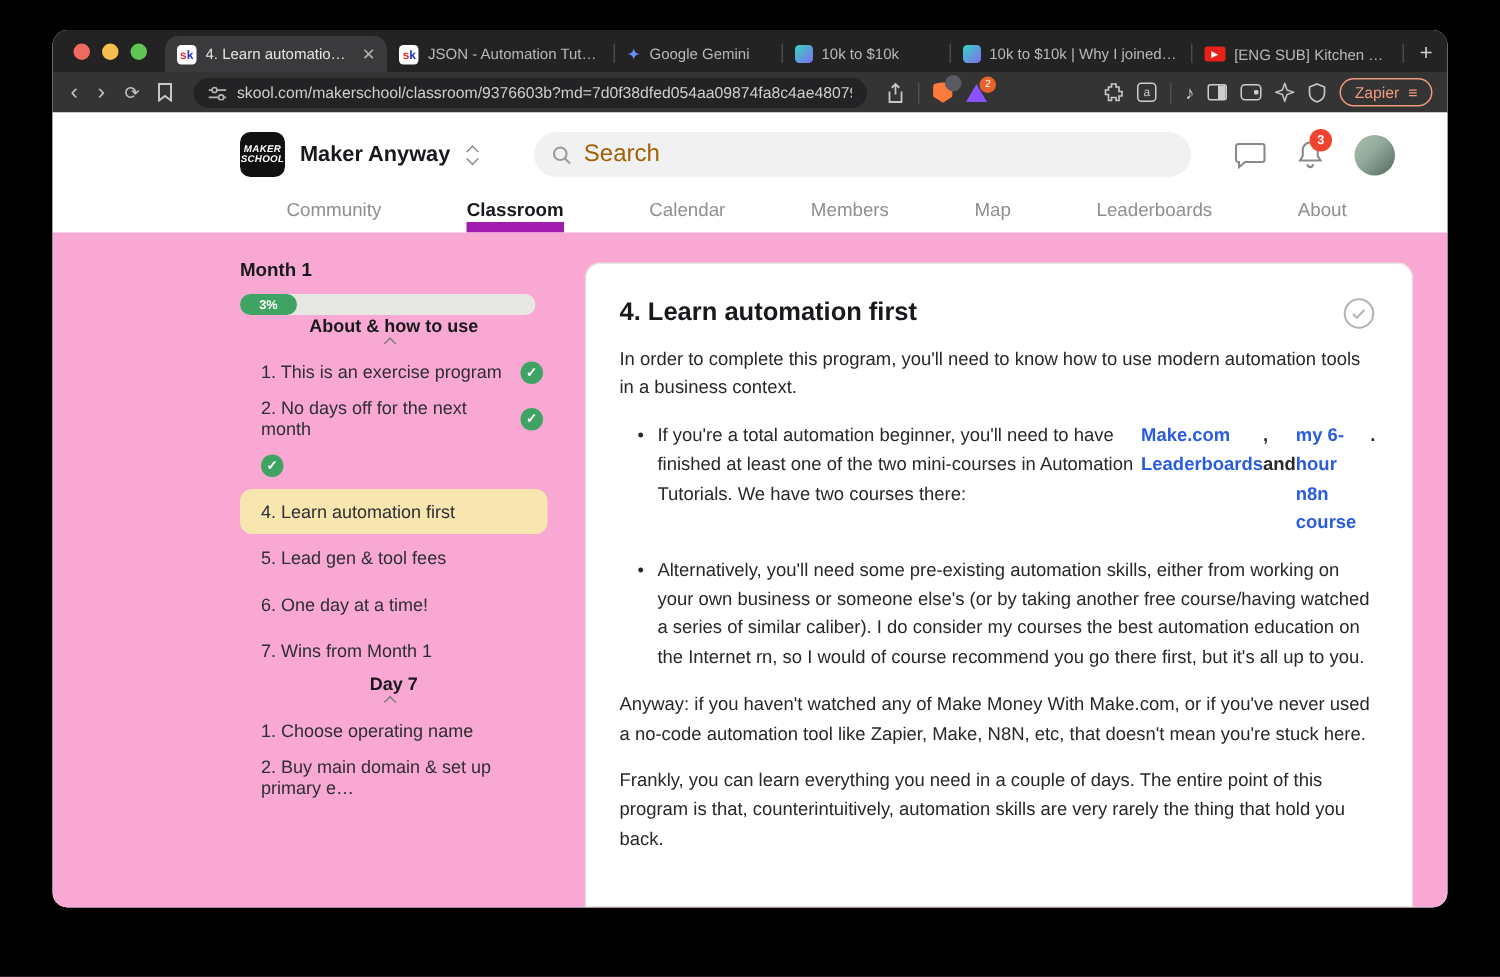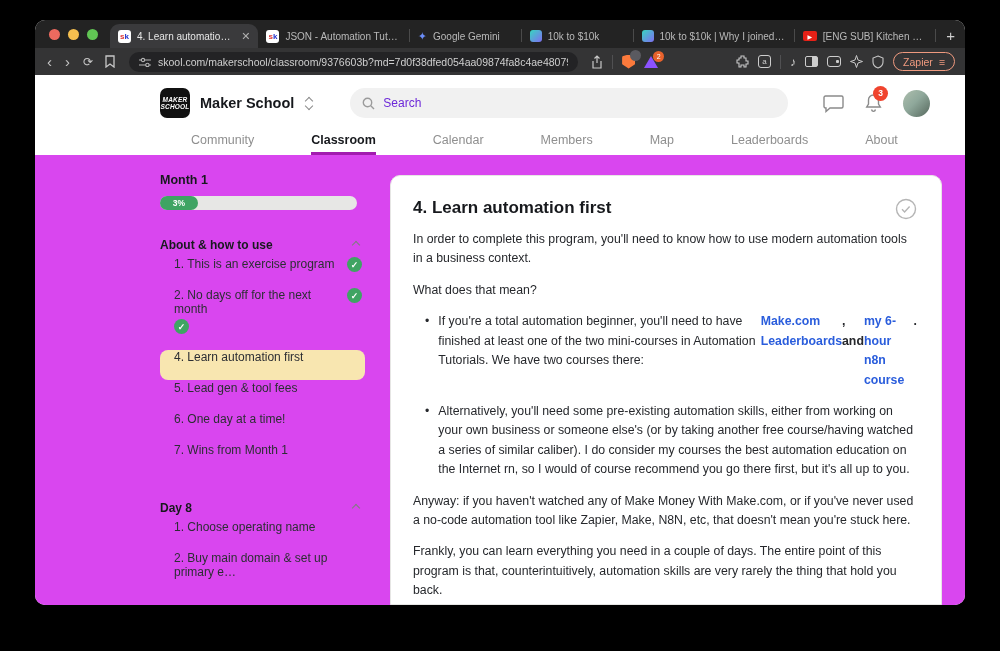--- a/index.html
+++ b/index.html
@@ -63,47 +63,47 @@
   .skrow1 { display:flex; align-items:center; padding:0 35px 0 125px; height:36px; }
   .sklogo { width:30px; height:30px; background:#111; border-radius:7px; color:#fff;
             display:flex; flex-direction:column; align-items:center; justify-content:center;
             font-size:6.5px; font-weight:bold; font-style:italic; line-height:1.15; letter-spacing:.2px;}
   .skname { font-size:14.5px; font-weight:bold; color:#16181c; margin-left:10px; }
   .sel-chevrons { display:flex; flex-direction:column; gap:2px; margin-left:12px; }
   .chev-up, .chev-dn { width:6px; height:6px; border:solid #8b8b8b; border-width:1.5px 1.5px 0 0; }
   .chev-up { transform:rotate(-45deg); } .chev-dn { transform:rotate(135deg); margin-top:-3px;}
   .searchpill { margin-left:38px; width:438px; height:30px; background:#f1f1f1; border-radius:16px;
                 display:flex; align-items:center; padding:0 12px; gap:8px; }
-  .searchpill span { font-size:12px; color:#6d28d9; }
+  .searchpill span { font-size:16px; color:#a16207; }
   .hdr-right { margin-left:auto; display:flex; align-items:center; gap:20px; }
   .iconbtn { position:relative; display:flex; align-items:center; }
   .notif-badge { position:absolute; top:-7px; left:9px; background:#f0442e; color:#fff; font-size:8.5px;
                  min-width:15px; height:15px; border-radius:8px; display:flex; align-items:center;
                  justify-content:center; font-weight:bold; padding:0 2px;}
   .avatar { width:27px; height:27px; border-radius:50%;
             background:linear-gradient(135deg,#aebfae 0%,#8fa89b 45%,#55675c 100%); }
 
   
   .navtabs { display:flex; gap:26px; padding:12px 0 0 125px; height:34px; }
   .navitem { font-size:12.5px; color:#8f8f8f; padding-bottom:9px;margin-left:31px; }
-  .navitem.active { color:#17191d; font-weight:bold; border-bottom:3px solid #a21caf; }
-
-  
-  .page { flex:1; background:#d946ef; display:flex; padding:0 16px 0 125px; overflow:hidden; }
+  .navitem.active { color:#17191d; font-weight:bold; border-bottom:7px solid #a21caf; }
+
+  
+  .page { flex:1; background:#f9a8d4; display:flex; padding:0 16px 0 125px; overflow:hidden; }
   .sidebar { width:205px; flex-shrink:0; padding-top:18px; }
   .month { font-size:12.5px; font-weight:bold; color:#17191d; }
   .ptrack { margin-top:9px; width:197px; height:14px; background:#e7e7e5; border-radius:8px; }
   .ppill { width:38px; height:14px; background:#3fa463; border-radius:8px; color:#fff;
            font-size:8.5px; font-weight:bold; display:flex; align-items:center; justify-content:center;}
   .s-head { display:flex; align-items:center; justify-content:space-between;
-            margin-top:24px; height:22px; }
+            height:22px;flex-direction:column; }
   .s-title { font-size:12px; font-weight:bold; color:#17191d; }
   .s-chev { width:6px; height:6px; border:solid #7e7e7e; border-width:1.5px 1.5px 0 0;
             transform:rotate(-45deg); margin-right:6px; }
-  .s-item { display:flex; align-items:flex-start; justify-content:space-between;
+  .s-item { display:flex; align-items:center; justify-content:space-between;
             height:30px; padding-left:14px; border-radius:8px; margin-top:1px;}
   .s-item .lbl { font-size:12px; color:#2c2e33; }
   .s-item.active { background:#f8e6b0; }
   .check { width:15px; height:15px; border-radius:50%; background:#3fa463; color:#fff;
            font-size:9px; display:flex; align-items:center; justify-content:center;
            margin-right:3px; flex-shrink:0; font-weight:bold;}
 
   .card { margin:20px 0 0 25px; width:552px; background:#fff; border:1px solid #e6e6e4;
           border-radius:10px 10px 0 0; padding:22px 24px 0 22px; position:relative; }
   .card-head { display:flex; align-items:flex-start; justify-content:space-between; }
@@ -209,21 +209,21 @@
         <span>≡</span>
       </div>
     </div>
 
     <div class="skheader">
       <div class="skrow1">
         <div class="sklogo">
           <span>MAKER</span>
           <span>SCHOOL</span>
         </div>
-        <span class="skname">Maker School</span>
+        <span class="skname">Maker Anyway</span>
         <span class="sel-chevrons">
           <span class="chev-up"></span>
             <span class="chev-dn"></span>
         </span>
         <div class="searchpill">
           <svg width="13" height="13" viewBox="0 0 13 13">
             <circle cx="5.5" cy="5.5" r="4.2" fill="none" stroke="#9b9b9b" stroke-width="1.4"></circle>
             <line x1="8.8" y1="8.8" x2="12" y2="12" stroke="#9b9b9b" stroke-width="1.4"></line>
           </svg>
           <span>Search</span>
@@ -286,21 +286,21 @@
           <span class="lbl">5. Lead gen &amp; tool fees</span>
         </div>
         <div class="s-item">
           <span class="lbl">6. One day at a time!</span>
         </div>
         <div class="s-item">
           <span class="lbl">7. Wins from Month 1</span>
         </div>
 
         <div class="s-head">
-          <span class="s-title">Day 8</span>
+          <span class="s-title">Day 7</span>
           <span class="s-chev"></span>
         </div>
         <div class="s-item">
           <span class="lbl">1. Choose operating name</span>
         </div>
         <div class="s-item">
           <span class="lbl">2. Buy main domain &amp; set up primary e…</span>
         </div>
 
       </div>
@@ -308,21 +308,20 @@
       <div class="card">
         <div class="card-head">
           <span class="card-title">4. Learn automation first</span>
           <svg width="22" height="22" viewBox="0 0 22 22">
             <circle cx="11" cy="11" r="9.5" fill="none" stroke="#b5b5b5" stroke-width="1.4"></circle>
             <path d="M7 11.3l2.6 2.6 5-5.4" fill="none" stroke="#b5b5b5" stroke-width="1.4"></path>
           </svg>
         </div>
         <div class="blocks">
           <div class="blk"><span class="seg-plain">In order to complete this program, you'll need to know how to use modern automation tools in a business context.</span></div>
-          <div class="blk"><span class="seg-plain">What does that mean?</span></div>
           <div class="blk bullet">
               <span class="seg-plain">If you're a total automation beginner, you'll need to have finished at least one of the two mini-courses in Automation Tutorials. We have two courses there: </span>
               <span class="seg-link">Make.com Leaderboards</span>
               <span class="seg-bold">, and </span>
               <span class="seg-link">my 6-hour n8n course</span>
               <span class="seg-bold">.</span>
             </div>
           <div class="blk bullet">
               <span class="seg-plain">Alternatively, you'll need some pre-existing automation skills, either from working on your own business or someone else's (or by taking another free course/having watched a series of similar caliber). I do consider my courses the best automation education on the Internet rn, so I would of course recommend you go there first, but it's all up to you.</span>
             </div>

